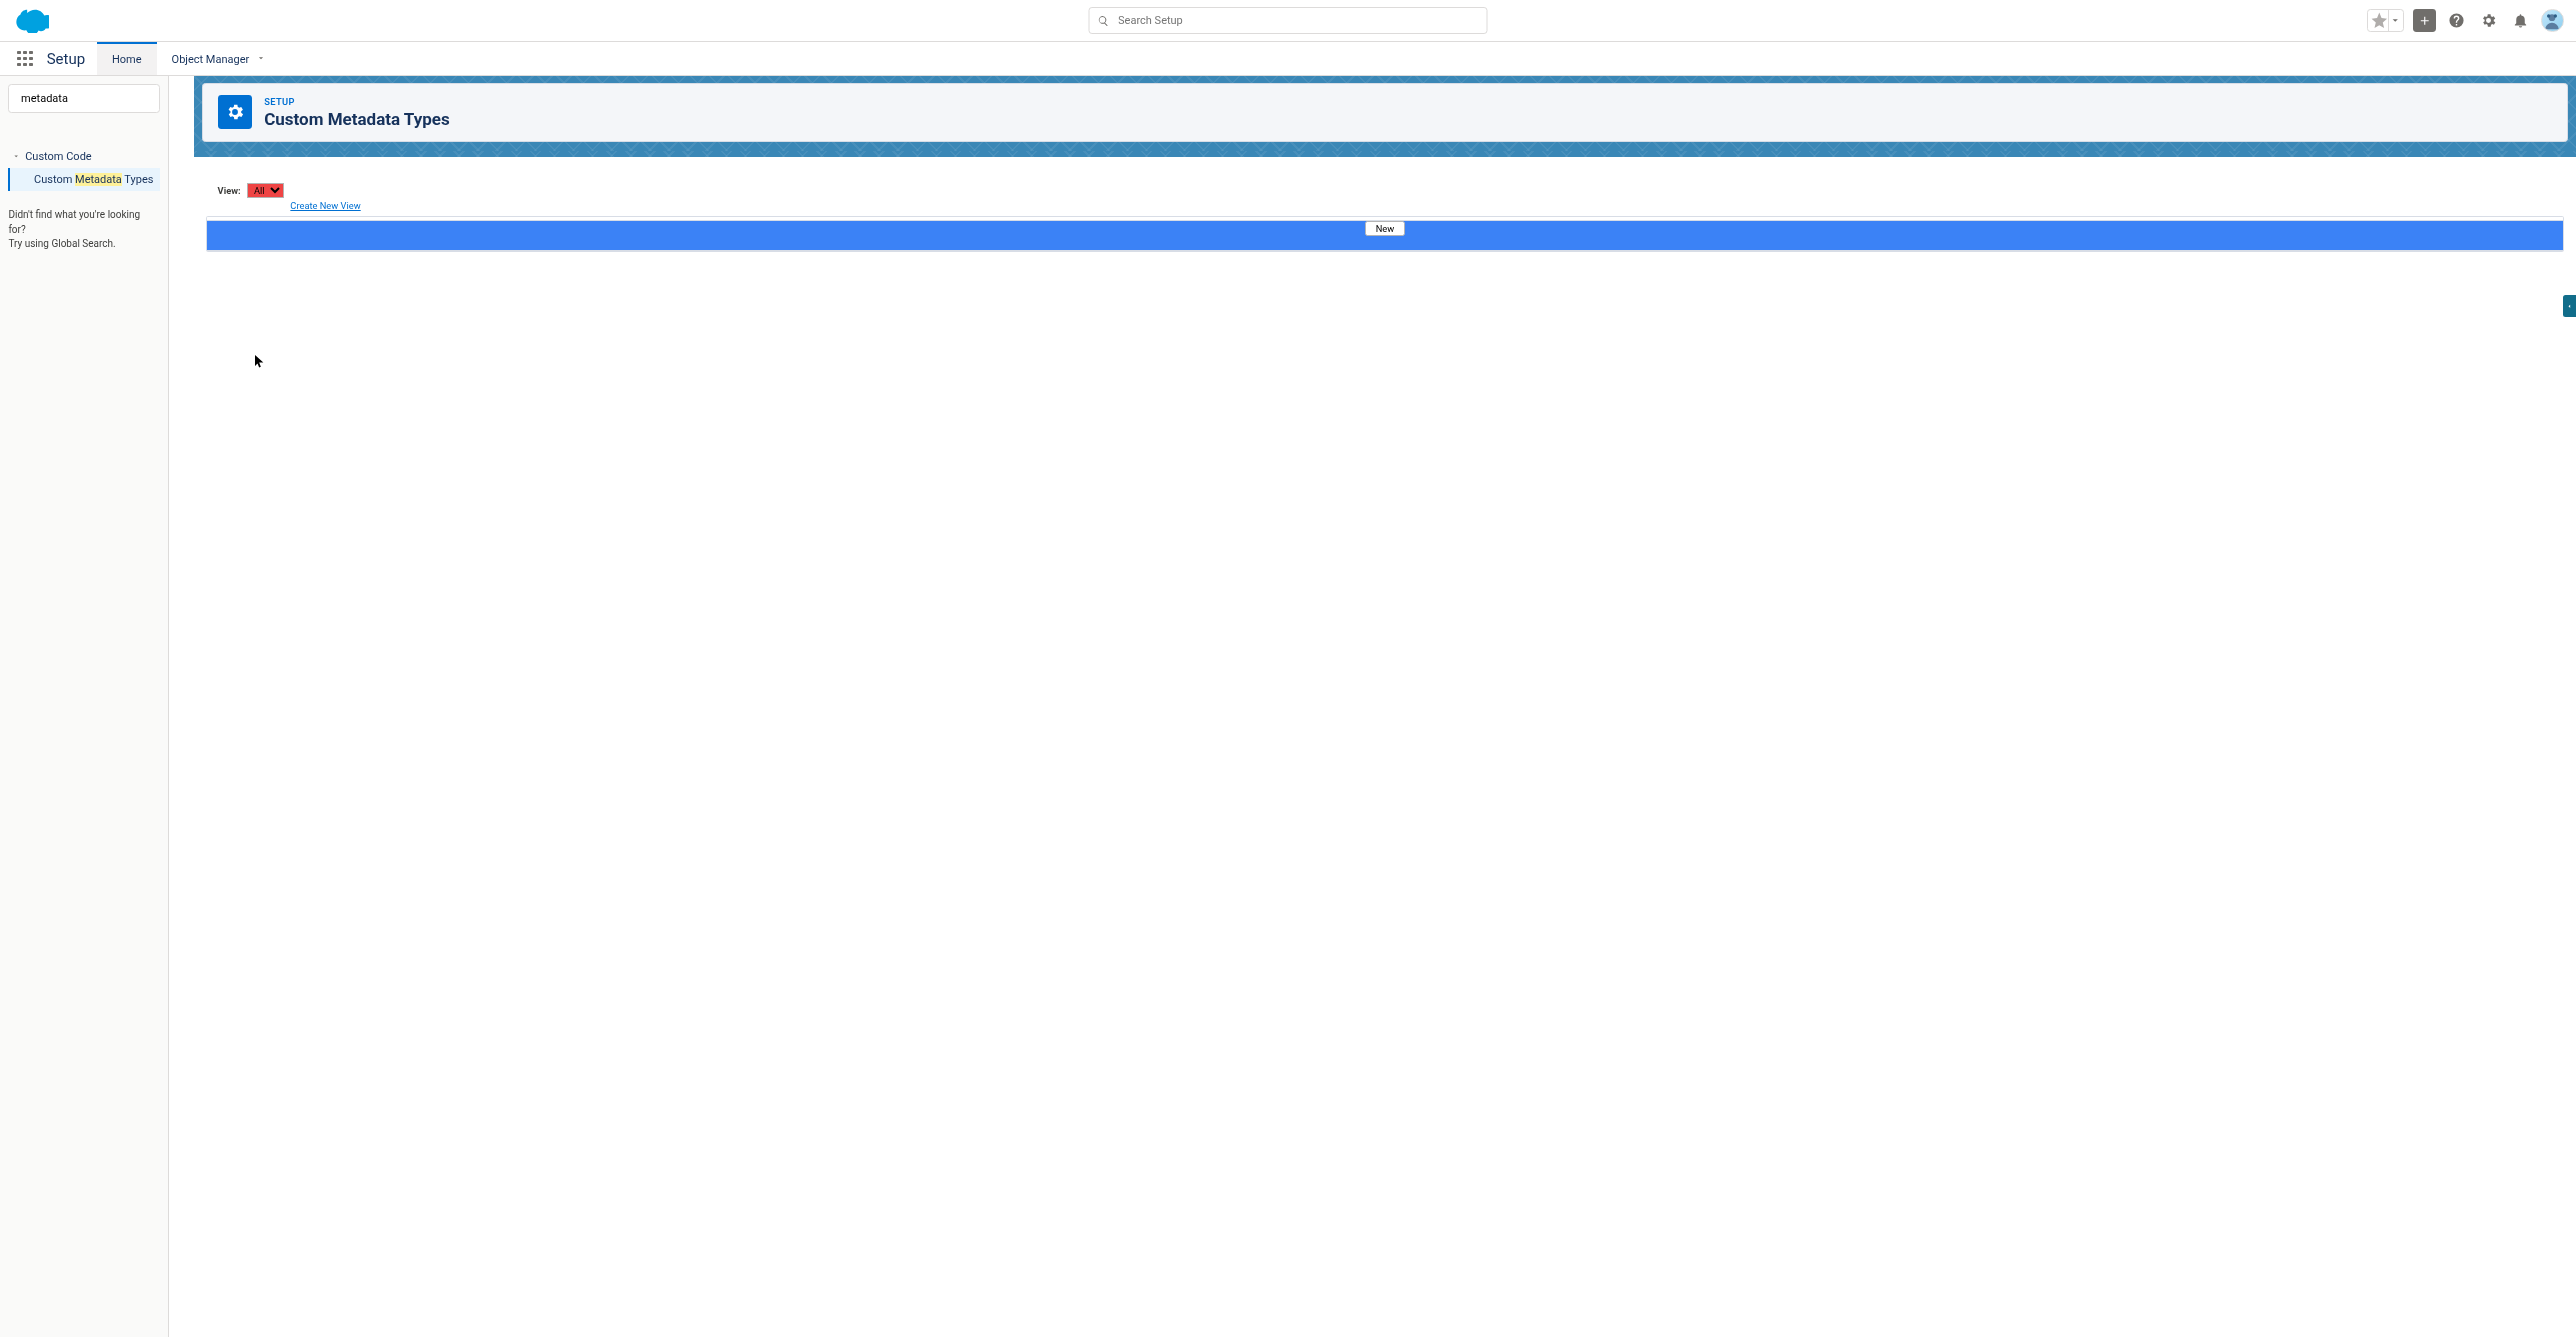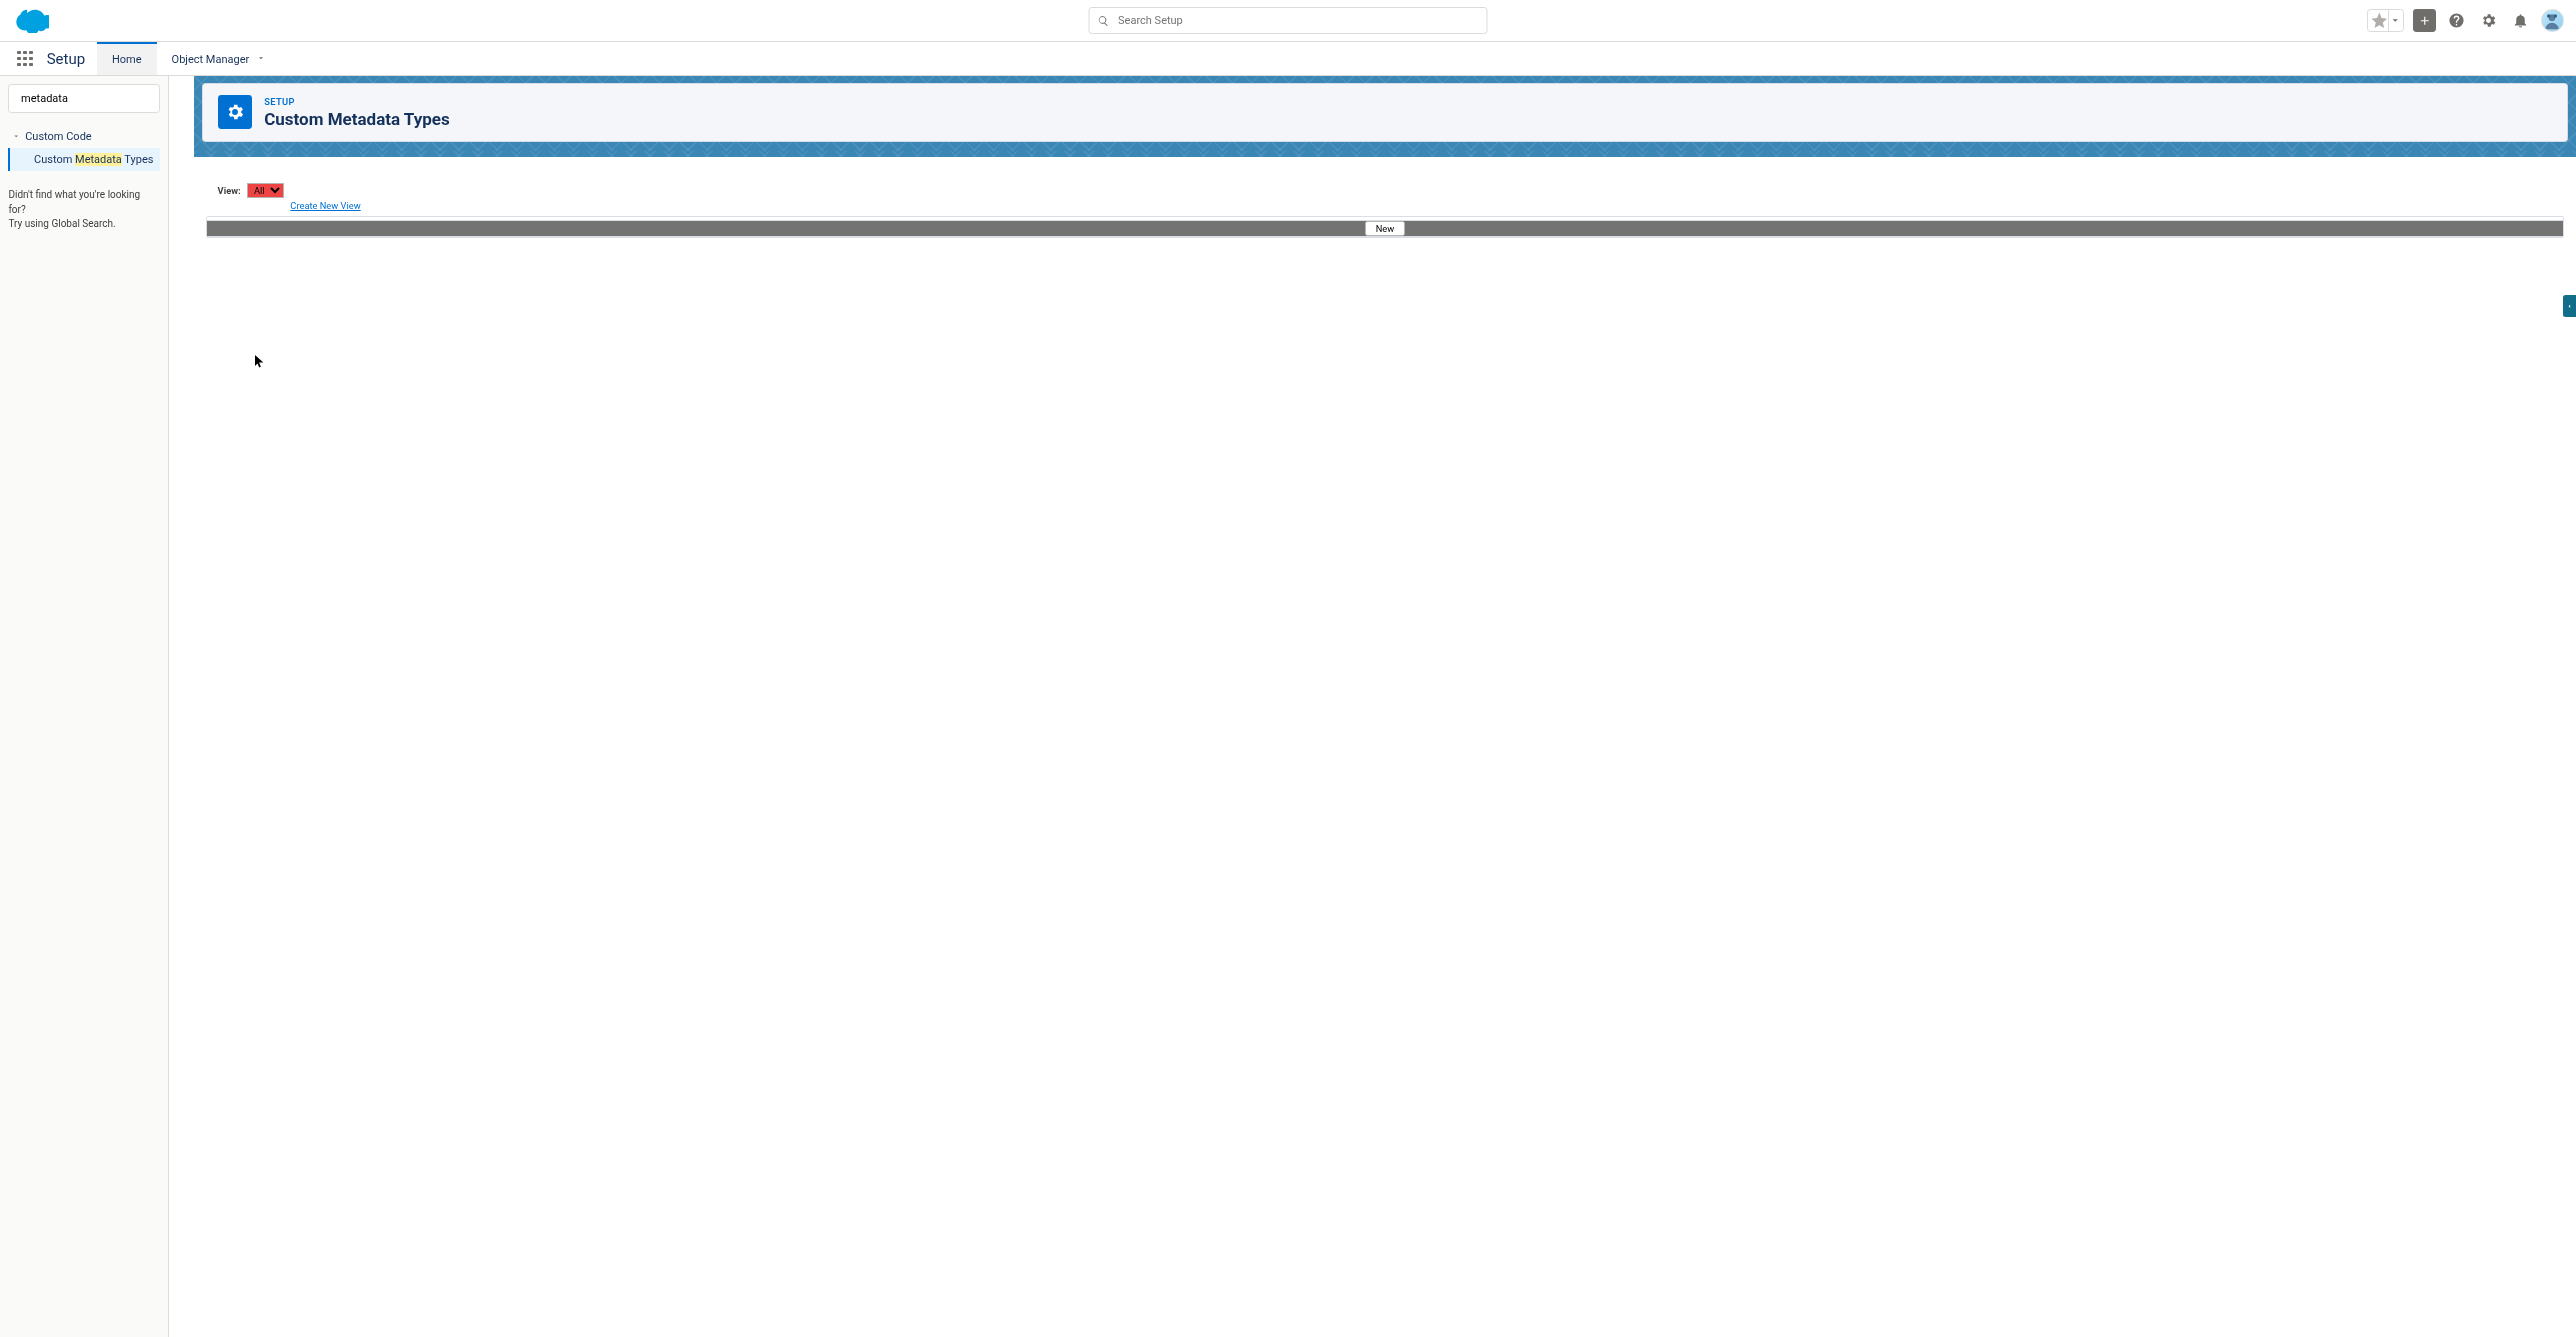--- a/index.html
+++ b/index.html
@@ -33,21 +33,21 @@
   .ctx-tab .chev{margin-left:6.7px;}
   .ctx-tab .chev svg{width:10px;height:10px;fill:#706e6b;}
 
   
   .layout{display:flex;height:calc(100vh - 76px);gap:25px;}
   .sidebar{width:169px;border-right:0.8px solid #dddbda;background:#fafaf9;padding:8.4px;display:flex;flex-direction:column;}
   .quick-find{height:29px;border:0.8px solid #dddbda;border-radius:3.4px;display:flex;align-items:center;padding:0 6.7px;background:#fff;}
   .quick-find svg{width:11.8px;height:11.8px;fill:#706e6b;margin-right:5px;}
   .quick-find input{border:none;outline:none;flex:1;font-size:11px;background:transparent;}
   .tree{margin-top:11.8px;font-size:11px;}
-  .tree-node{display:flex;align-items:center;padding:5px 3.4px;cursor:pointer;color:#16325c;}
+  .tree-node{display:flex;align-items:center;padding:5px 3.4px;cursor:pointer;color:#16325c;margin-top:20px;}
   .tree-node svg{width:8.4px;height:8.4px;fill:#706e6b;margin-right:5px;}
   .tree-child{padding:5px 3.4px 5px 23.6px;cursor:pointer;color:#16325c;border-left:2.5px solid transparent;}
   .tree-child.selected{background:#e8f4fd;border-left-color:#0070d2;}
   .tree-child mark{background:#fef199;padding:0;color:inherit;}
   .sidebar-footer{margin-top:17px;font-size:10px;color:#3e3e3c;line-height:1.45;}
 
   .workspace{flex:1;background:#fff;display:flex;flex-direction:column;overflow:hidden;}
   .band{background:#3a87b6;padding:6.7px 8.4px 8.4px 8.4px;position:relative;}
   .band-pattern{position:absolute;inset:0;opacity:0.2;background:repeating-linear-gradient(45deg,transparent 0 11.8px,rgba(255,255,255,.35) 11.8px 13.5px),repeating-linear-gradient(-45deg,transparent 0 11.8px,rgba(255,255,255,.35) 11.8px 13.5px);}
   .page-header{position:relative;background:#f4f6f9;border:0.8px solid #d8dde6;border-radius:3.4px;padding:11.8px 15px;display:flex;align-items:center;}
@@ -63,21 +63,21 @@
   .listview-header{display:flex;align-items:center;justify-content:space-between;padding:8.4px 3.4px 8.4px 3.4px;}
   .listview-title{font-size:15px;font-weight:400;color:#16325c;padding-left:1.7px;}
   .help-link{display:flex;align-items:center;font-size:9.3px;color:#0070d2;gap:5px;cursor:pointer;}
   .help-badge{width:13.5px;height:13.5px;border-radius:50%;background:#ff9a3c;color:#fff;display:flex;align-items:center;justify-content:center;font-weight:700;font-size:9.3px;}
 
   .view-row{display:flex;align-items:center;gap:6.7px;font-size:9.3px;padding:3.4px 11.8px 5px 11.8px;}
   .view-row label{font-weight:700;color:#3e3e3c;}
   .view-row select{font-size:9.3px;border:0.8px solid #b4b4b4;background:#ef4444;padding:0 1.7px;}
   .view-row a{color:#0070d2;text-decoration:underline;cursor:pointer;margin-top:29px;}
 
-  .toolbar{border-top:0.8px solid #d8dde6;background:#737373;display:flex;align-items:flex-start;justify-content:center;height:17px;border-bottom:0.8px solid #d8dde6; margin-top:3.4px;}
+  .toolbar{border-top:0.8px solid #d8dde6;background:#3b82f6;display:flex;align-items:flex-start;justify-content:center;height:31px;border-bottom:0.8px solid #d8dde6; margin-top:3.4px;}
   .new-btn{font-size:9.3px;padding:0.8px 10px;background:#fff;border:0.8px solid #b4b4b4;border-radius:2.5px;cursor:pointer;}
 
   table.grid{width:100%;border-collapse:collapse;font-size:9.3px;}
   table.grid th{background:#f3f2f2;text-align:left;padding:3.4px 8.4px;border-bottom:0.8px solid #d8dde6;font-weight:700;color:#3e3e3c;}
   table.grid th .sort{margin-left:5px;color:#706e6b;}
   table.grid td{padding:4.2px 8.4px;color:#3e3e3c;border-bottom:0.8px solid #ecebea;}
   .empty-row td{color:#3e3e3c;}
 
   .right-handle{position:fixed;right:0;top:295px;width:13.5px;height:22px;background:#116d8a;display:flex;align-items:center;justify-content:center;border-radius:2.5px 0 0 2.5px;cursor:pointer;}
   .right-handle svg{width:6.7px;height:6.7px;fill:#fff;}

